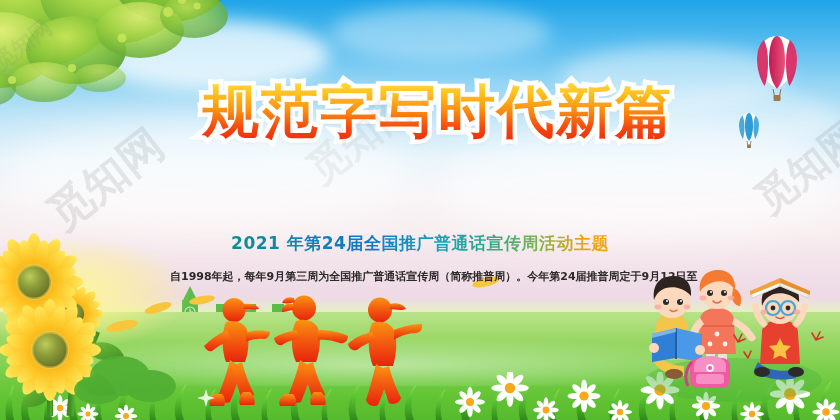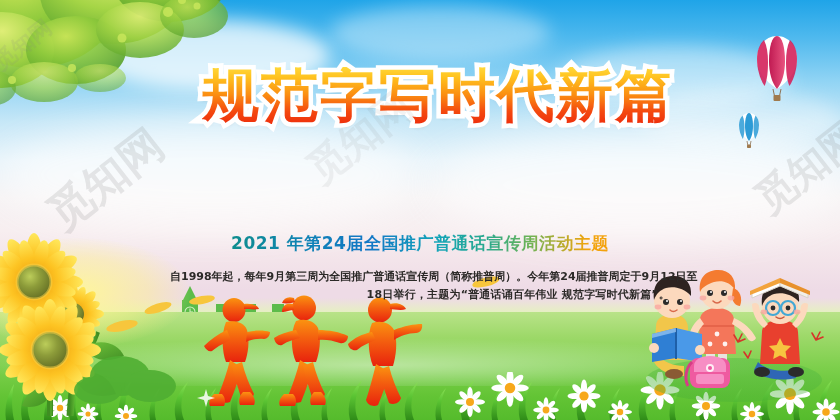--- a/index.html
+++ b/index.html
@@ -70,21 +70,21 @@
     position:absolute;left:0;top:0;
     font-family:"DejaVu Sans","Liberation Sans",sans-serif;
     font-weight:bold;letter-spacing:2px;line-height:1;color:#fff;
     -webkit-text-stroke:9px #ffffff;
     text-shadow:0 3px 4px rgba(120,80,60,.28);
     z-index:0;white-space:nowrap;
   }
   .hl-fill{position:relative;z-index:1;white-space:nowrap;}
   #line1 .hl-stroke,#line1 .hl-fill{font-size:57px;}
   #line2 .hl-stroke,#line2 .hl-fill{font-size:57px;}
-  #line2wrap{margin-top:9px;padding-left:36px;}
+  #line2wrap{margin-top:25px;padding-left:36px;}
 
   
   #subtitle{
     position:absolute;left:0;top:232px;width:840px;text-align:center;
     font-family:"DejaVu Sans","Liberation Sans",sans-serif;
     font-weight:bold;font-size:17px;letter-spacing:.5px;
     background:linear-gradient(90deg,
        #0f9b4c 0%, #119a56 14%, #0e8f86 26%,
        #1083b4 36%, #1277c6 44%, #13a4b8 52%,
        #2aa98c 58%, #6cb357 63%,
@@ -934,21 +934,20 @@
         <span class="hl-stroke">规范字写时代新篇</span>
         <span class="hl-line hl-fill">规范字写时代新篇</span>
       </div>
     </div>
   </div>
 
   <div id="subtitle">2021 年第24届全国推广普通话宣传周活动主题</div>
 
   <div id="body-text">
     <span class="ln ln1">自1998年起，每年9月第三周为全国推广普通话宣传周（简称推普周）。今年第24届推普周定于9月12日至</span>
-    <span class="ln ln2">18日举行，主题为“普通话诵百年伟业 规范字写时代新篇”。</span>
   </div>
 
   <div class="wm wm4">觅知网</div>
   <div class="wm wm1">觅知网</div>
   <div class="wm wm3">觅知网</div>
   <div class="wm wm2">觅知网</div>
 
 </div>
 
 </body></html>

